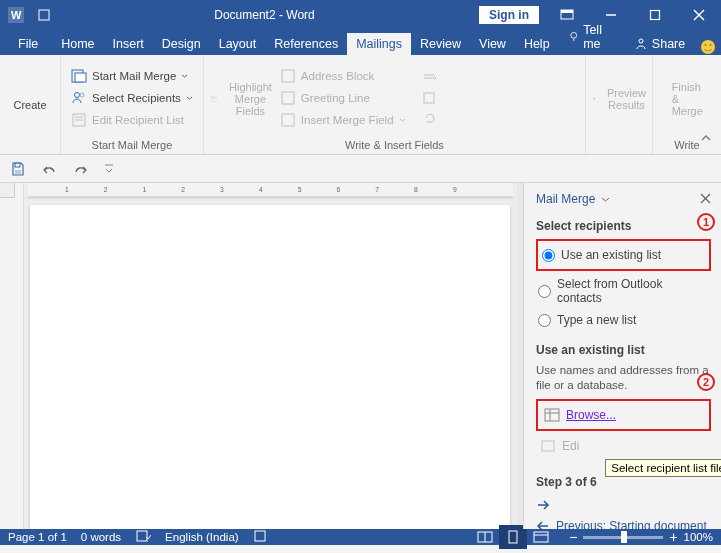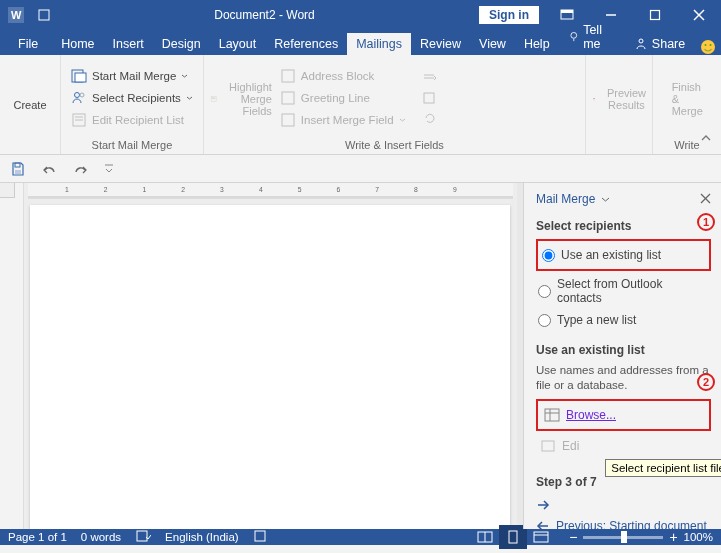--- a/index.html
+++ b/index.html
@@ -208,21 +208,21 @@
     <div class="ribbon-group-label">Start Mail Merge</div>
   </div>
 
   <div class="ribbon-group" style="flex:1">
     <div class="ribbon-group-content">
       <div class="ribbon-big-btn disabled" style="width:62px">
         <svg width="26" height="26" viewBox="0 0 26 26">
             <rect x="4" y="4" width="18" height="18" fill="none" stroke="#c0c0c0"></rect>
             <rect x="7" y="9" width="12" height="3" fill="#e8e8b0" stroke="#c0c0c0"></rect>
           </svg>
-        <span style="text-align:right;line-height:1.1">Highlight Merge Fields</span>
+        <span style="text-align:center;line-height:1.1">Highlight Merge Fields</span>
       </div>
       <div class="ribbon-small-list" style="margin-left:4px">
         <div class="ribbon-small-btn disabled">
           <svg width="16" height="16" viewBox="0 0 16 16">
               <rect x="2" y="2" width="12" height="12" fill="none" stroke="#c0c0c0"></rect>
             </svg>
           <span>Address Block</span>
         </div>
         <div class="ribbon-small-btn disabled">
           <svg width="16" height="16" viewBox="0 0 16 16">
@@ -412,21 +412,21 @@
 
     <div class="browse-row" style="color:#b0b0b0; margin-top:4px">
       <svg width="16" height="14" viewBox="0 0 16 14">
           <rect x="2" y="2" width="12" height="10" fill="none" stroke="#c0c0c0"></rect>
         </svg>
       <span>Edi</span>
     </div>
 
     <div class="tooltip" style="right:-10px; top:276px;">Select recipient list file</div>
 
-    <div class="sidepane-section-title" style="margin-top:18px">Step 3 of 7</div>
+    <div class="sidepane-section-title" style="margin-top:18px">Step 3 of 6</div>
     <div class="step-nav">
       <svg width="14" height="12" viewBox="0 0 14 12">
           <line x1="2" y1="6" x2="11" y2="6" stroke="#2b579a" stroke-width="1.5"></line>
           <path d="M8 2l4 4-4 4" fill="none" stroke="#2b579a" stroke-width="1.5"></path>
         </svg>
     </div>
     <div class="step-nav">
       <svg width="14" height="12" viewBox="0 0 14 12">
           <line x1="3" y1="6" x2="12" y2="6" stroke="#2b579a" stroke-width="1.5"></line>
           <path d="M6 2L2 6l4 4" fill="none" stroke="#2b579a" stroke-width="1.5"></path>

